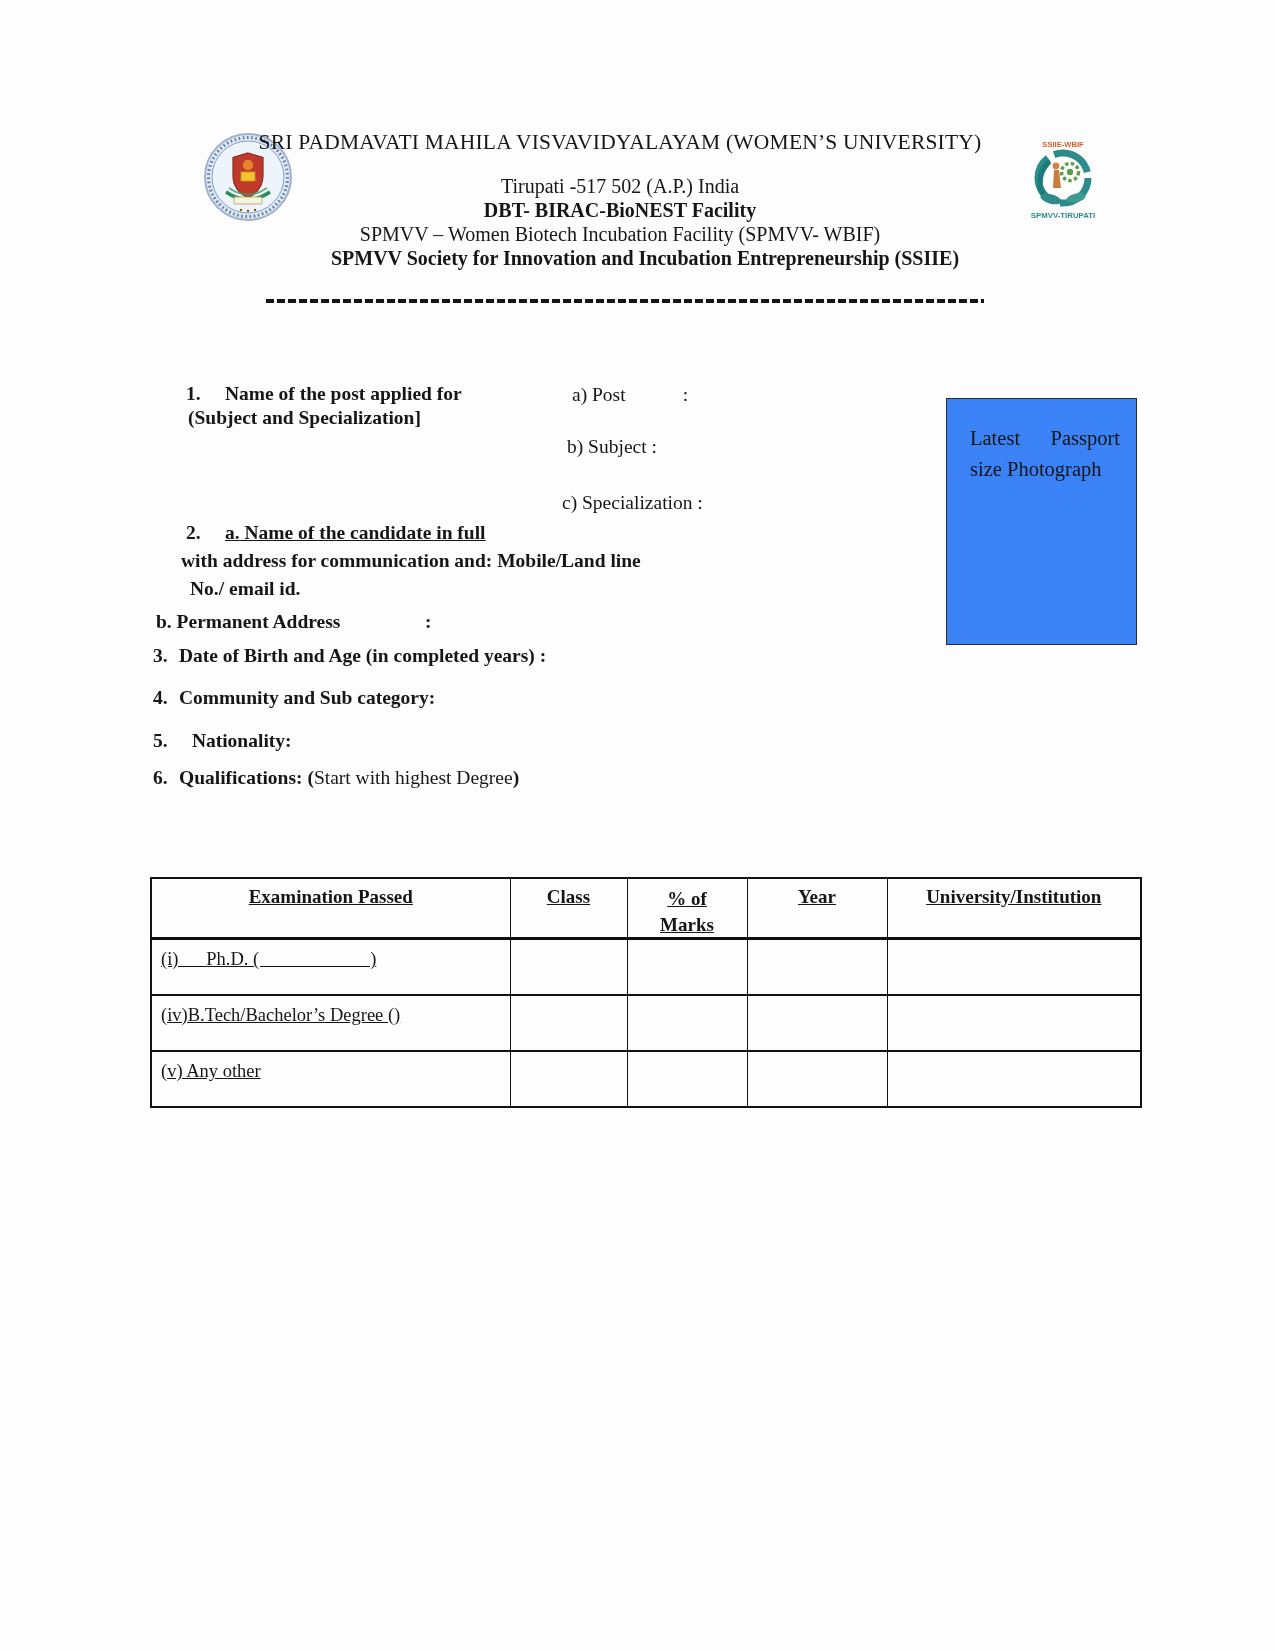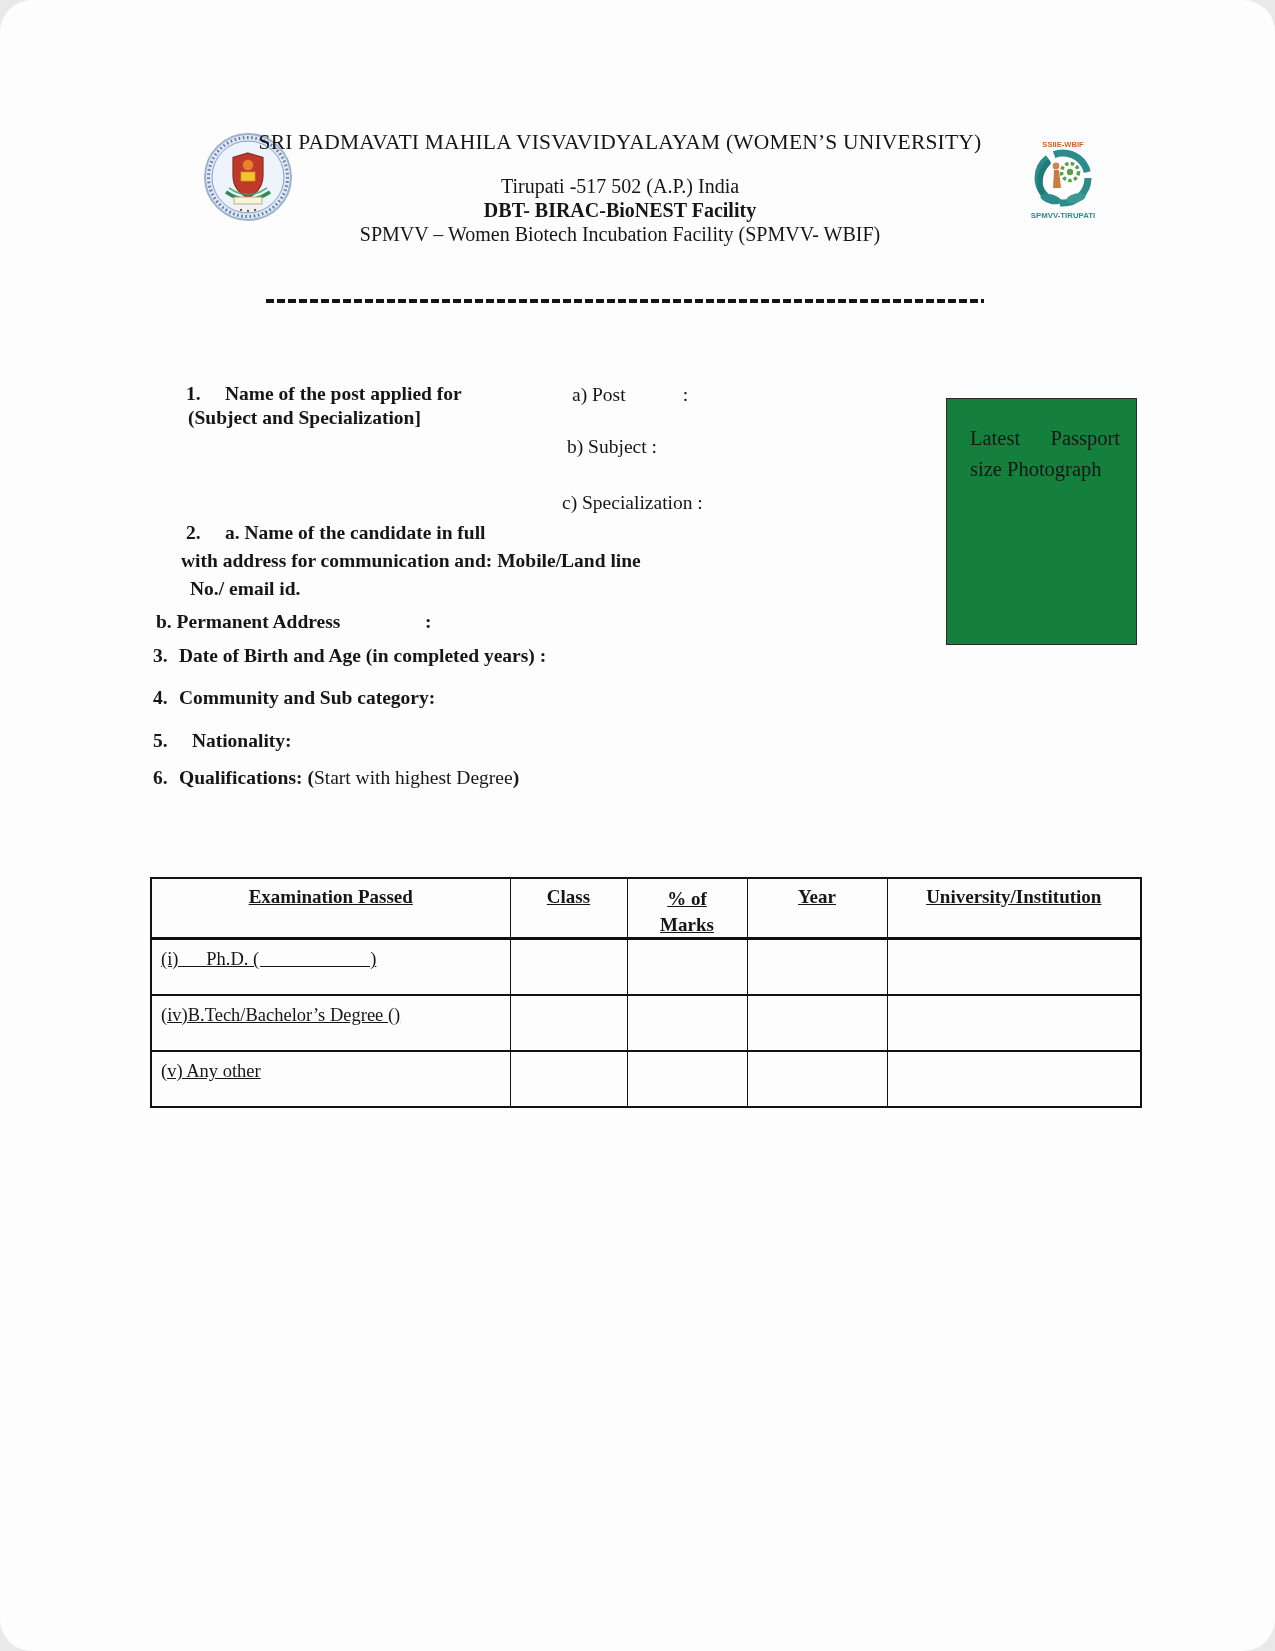--- a/index.html
+++ b/index.html
@@ -6,21 +6,20 @@
   html, body { background: #e9e9e9; }
   .page {
     position: relative;
     width: 1275px;
     height: 1651px;
     background: #fdfdfd;
     color: #161616;
     font-family: "Liberation Serif", "DejaVu Serif", serif;
     overflow: hidden;
     margin: 0 auto;
-    border-radius: 32px;
   }
   .abs { position: absolute; }
   .center { text-align: center; }
 
   
   .hdr-line1 { left: 150px; top: 130px; width: 940px; font-size: 21.5px; letter-spacing: 0.2px; }
   .hdr-line2 { left: 150px; top: 175px; width: 940px; font-size: 20px; }
   .hdr-line3 { left: 150px; top: 199px; width: 940px; font-size: 20px; font-weight: bold; }
   .hdr-line4 { left: 150px; top: 223px; width: 940px; font-size: 20px; font-weight: normal; }
   .hdr-line5 { left: 150px; top: 247px; width: 990px; font-size: 20px; font-weight: bold; }
@@ -39,37 +38,37 @@
   .num-w26 { width: 26px; }
   .num-w34 { width: 34px; }
 
   .q1-line   { left: 186px; top: 383px; }
   .q1-line2  { left: 188px; top: 407px; }
   .sub-a     { left: 572px; top: 384px; }
   .sub-a .colon-gap { display: inline-block; width: 57px; }
   .sub-b     { left: 567px; top: 436px; }
   .sub-c     { left: 562px; top: 492px; }
 
-  .q2-line   { left: 186px; top: 522px; }
+  .q2-line   { left: 186px; top: 522px; text-decoration: underline; }
   .q2-line2  { left: 181px; top: 550px; }
   .q2-line3  { left: 190px; top: 578px; }
 
   .bperm     { left: 156px; top: 611px; }
   .bperm .lab { display: inline-block; width: 269px; }
 
   .q3-line   { left: 153px; top: 645px; }
   .q4-line   { left: 153px; top: 687px; }
   .q5-line   { left: 153px; top: 730px; }
   .q6-line   { left: 153px; top: 767px; }
   .q6-line .reg { font-weight: normal; }
 
   
   .photo-box {
     left: 946px; top: 398px; width: 191px; height: 247px;
-    border: 1.6px solid #2a2a2a; background: #15803d;
+    border: 1.6px solid #2a2a2a; background: #3b82f6;
     padding: 24px 16px 0 23px;
   }
   .photo-box .lbl {
     font-size: 20.5px; line-height: 1.5;
     text-align: justify;
   }
 
   
   .qtable {
     left: 150px; top: 877px; width: 990px;
@@ -120,20 +119,21 @@
       <circle cx="38" cy="79" r="1.2" fill="#7a5c16"></circle>
       <circle cx="45" cy="80" r="1.2" fill="#7a5c16"></circle>
       <circle cx="52" cy="79" r="1.2" fill="#7a5c16"></circle>
     </svg>
   </div>
 
   <div class="abs hdr-line1 center">SRI PADMAVATI MAHILA VISVAVIDYALAYAM (WOMEN’S UNIVERSITY)</div>
   <div class="abs hdr-line2 center">Tirupati -517 502 (A.P.) India</div>
   <div class="abs hdr-line3 center">DBT- BIRAC-BioNEST Facility</div>
   <div class="abs hdr-line4 center">SPMVV – Women Biotech Incubation Facility (SPMVV- WBIF)</div>
+  <div class="abs hdr-line5 center">SPMVV Society for Innovation and Incubation Entrepreneurship (SSIIE)</div>
 
   <div class="abs logo-right">
     <svg width="90" height="86" viewBox="0 0 90 86">
       <text x="45" y="11" font-size="7.6" font-weight="bold" fill="#d4622a" text-anchor="middle">SSIIE-WBIF</text>
       <circle cx="45" cy="42" r="25" fill="#ffffff" stroke="#2e8b8b" stroke-width="7" stroke-dasharray="42 7 52 7"></circle>
       <path d="M24 56 Q18 40 30 27" fill="none" stroke="#1f7a7a" stroke-width="5.5" stroke-linecap="round"></path>
       <ellipse cx="33" cy="63" rx="11" ry="4.6" fill="#2e8b8b" transform="rotate(16 33 63)"></ellipse>
       <ellipse cx="58" cy="62" rx="10" ry="4.4" fill="#3c9a93" transform="rotate(-14 58 62)"></ellipse>
       <circle cx="52" cy="36" r="8.5" fill="none" stroke="#5a9e4b" stroke-width="3.4" stroke-dasharray="3.4 2.4"></circle>
       <circle cx="52" cy="36" r="3.2" fill="#5a9e4b"></circle>

